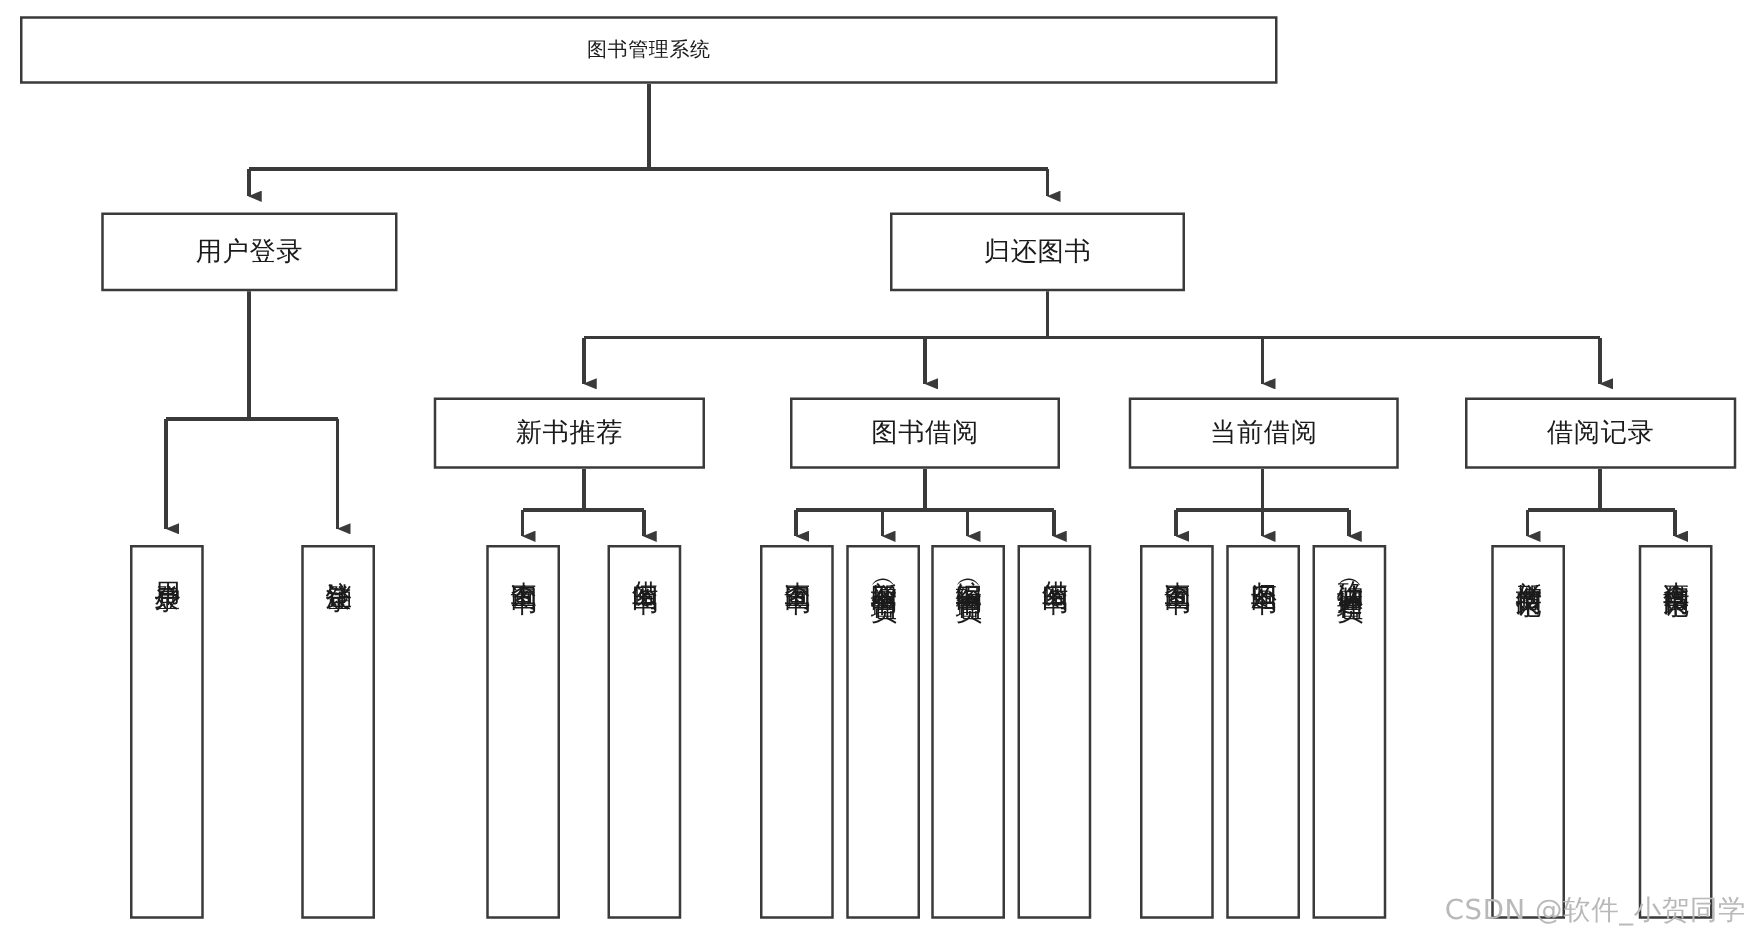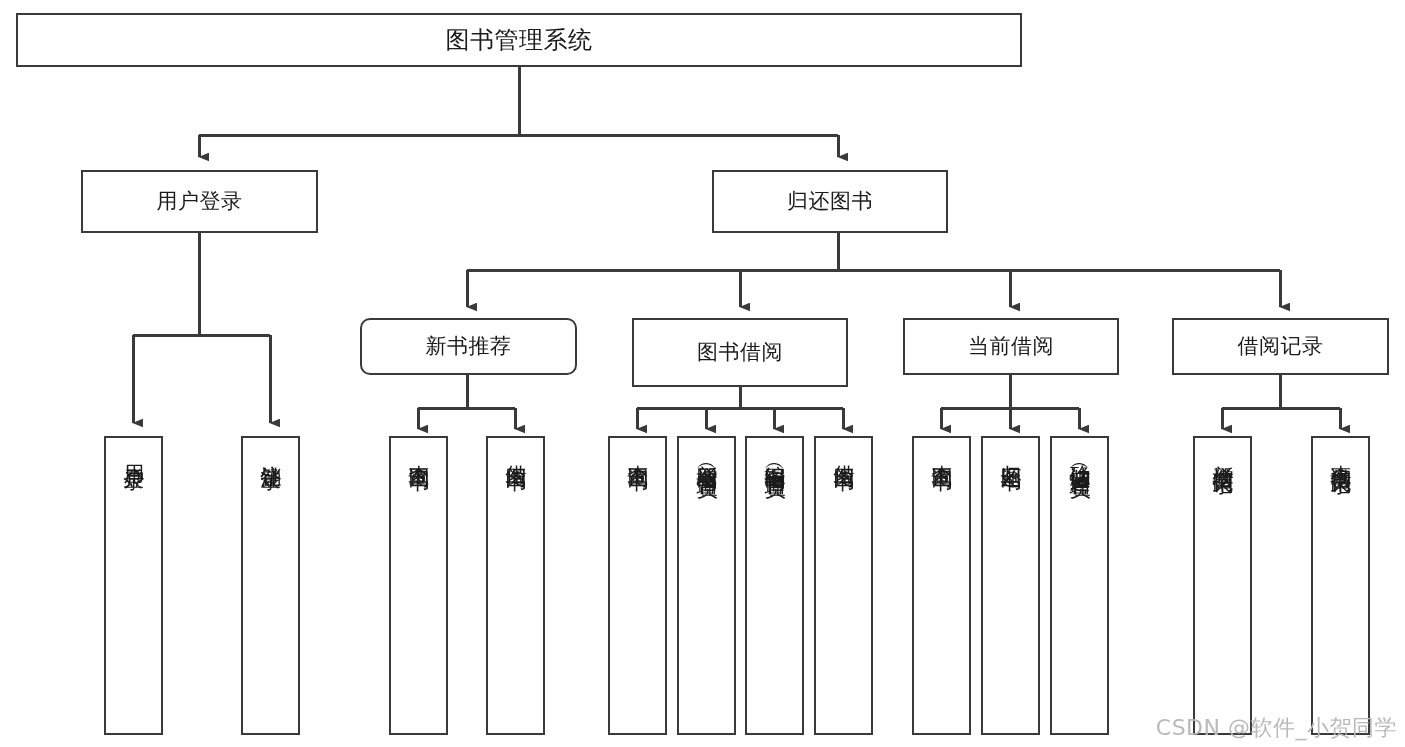--- a/index.html
+++ b/index.html
@@ -41,21 +41,21 @@
     text-align: center;
     line-height: 1.18;
     white-space: nowrap;
   }
   
   .node.horiz .node-label {
     font-size: 21px;
     letter-spacing: 0.5px;
   }
   .node.root .node-label {
-    font-size: 24px;
+    font-size: 16px;
   }
   
   .node.leaf {
     padding: 10px 2px;
     align-items: flex-start;
     justify-content: center;
   }
   .node.leaf .node-label {
     writing-mode: vertical-rl;
     text-orientation: upright;
@@ -134,24 +134,24 @@
     <span class="node-label">图书管理系统</span>
   </div>
 
   <div class="node horiz" style="left:81px; top:170px; width:237px; height:63px;">
     <span class="node-label">用户登录</span>
   </div>
   <div class="node horiz" style="left:712px; top:170px; width:236px; height:63px;">
     <span class="node-label">归还图书</span>
   </div>
 
-  <div class="node horiz" style="left:360px; top:318px; width:217px; height:57px;border-radius:10px;">
+  <div class="node horiz" style="left:347px; top:318px; width:217px; height:57px;">
     <span class="node-label">新书推荐</span>
   </div>
-  <div class="node horiz" style="left:632px; top:318px; width:216px; height:69px;">
+  <div class="node horiz" style="left:632px; top:318px; width:216px; height:57px;">
     <span class="node-label">图书借阅</span>
   </div>
   <div class="node horiz" style="left:903px; top:318px; width:216px; height:57px;">
     <span class="node-label">当前借阅</span>
   </div>
   <div class="node horiz" style="left:1172px; top:318px; width:217px; height:57px;">
     <span class="node-label">借阅记录</span>
   </div>
 
   <div class="node leaf" style="left:104px; top:436px; width:59px; height:299px;">

